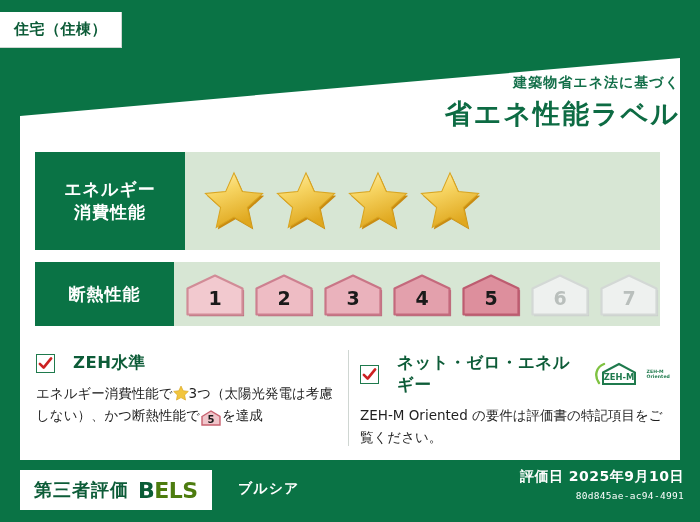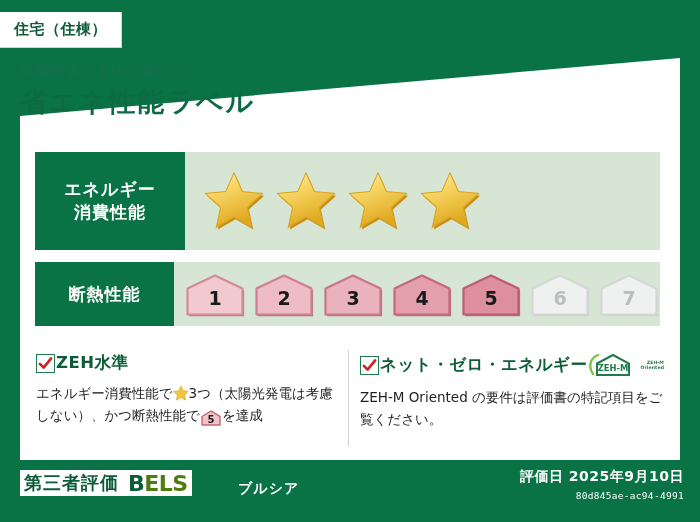--- a/index.html
+++ b/index.html
@@ -35,22 +35,22 @@
     letter-spacing: .5px;
     margin-top: 12px;
   }
   .tab-left  { left: 0px;  top: 0px; width: 122px; height: 36px; font-size: 15px;
                border-left: none; border-top: none; }
   .tab-right { right: 0px; top: 0px; width: 138px; height: 36px; font-size: 14px;
                border-right: none; border-top: none; }
 
   
   .head-wrap {
-    position: absolute; left: 20px; top: 62px; width: 660px;
-    text-align: left; pointer-events: none;
+    position: absolute; left: 20px; top: 74px; width: 660px;
+    text-align: right; pointer-events: none;
   }
   .head-sub {
     font-size: 14px; font-weight: bold; color: #14704a; letter-spacing: 1px;
   }
   .head-main {
     margin-top: 4px;
     font-size: 27px; font-weight: bold; color: #0d6b43; letter-spacing: 2px;
   }
 
   
@@ -101,23 +101,22 @@
     position: absolute; top: 352px;
     font-size: 13.5px; color: #222;
   }
   .info-left  { left: 36px;  width: 300px; }
   .info-right { left: 360px; width: 310px; }
   .divider {
     position: absolute; left: 348px; top: 350px;
     width: 1px; height: 96px; background: #cfd6d2;
   }
   .info-title {
-    display: flex; align-items: center; gap: 1px;
+    display: flex; align-items: center; gap: 18px;
     margin-bottom: 8px;
-    text-align: right;
   }
   .chk {
     width: 19px; height: 19px; flex: none;
     border: 1.6px solid #1f7a4d; background: #fff;
     display: flex; align-items: center; justify-content: center;
   }
   .chk svg { width: 15px; height: 15px; display: block; }
   .info-title-text {
     font-size: 16.5px; font-weight: bold; color: #0d5c38; letter-spacing: .5px;
   }
@@ -138,21 +137,21 @@
   .zehm-logo svg { display: block; }
   .zehm-sub {
     font-size: 4.6px; line-height: 1.15; color: #1f7a4d; font-weight: bold;
     letter-spacing: .1px;
   }
 
   
   .footer { position: absolute; left: 0; bottom: 0; width: 700px; height: 62px; }
   .bels-box {
     position: absolute; left: 20px; top: 10px;
-    height: 26px; padding: 0 4px;
+    height: 40px; padding: 0 14px;
     background: #ffffff;
     display: flex; align-items: center; gap: 9px;
   }
   .bels-jp { font-size: 18px; font-weight: bold; color: #0d5c38; letter-spacing: 1px; }
   .bels-logo { font-size: 22px; font-weight: bold; letter-spacing: -.5px; }
   .bels-logo .b  { color: #0a5c36; }
   .bels-logo .els{ color: #4d7c0f; }
   .brand {
     position: absolute; left: 238px; top: 20px;
     font-size: 14px; color: #ffffff; font-weight: bold; letter-spacing: 1px;

